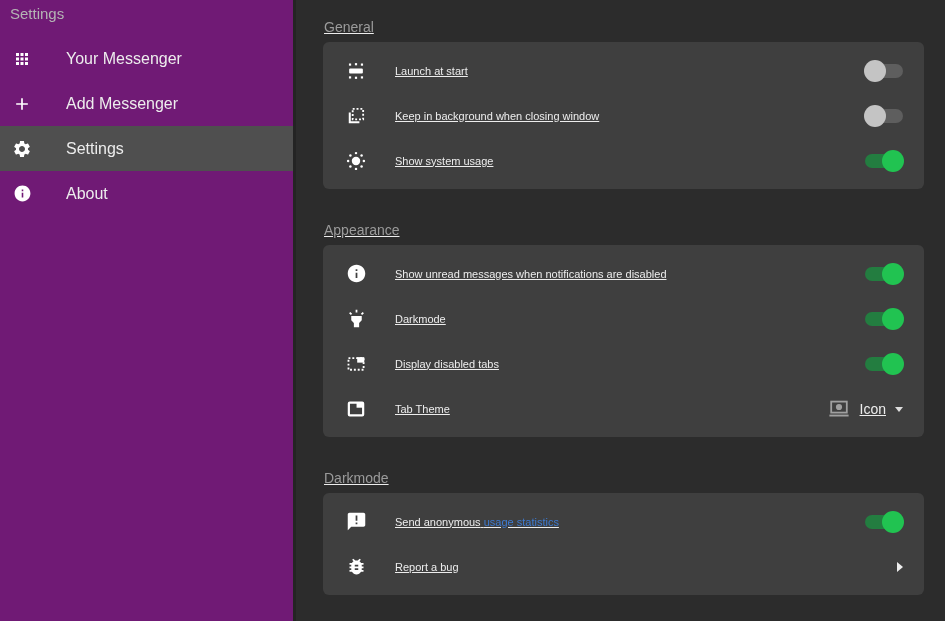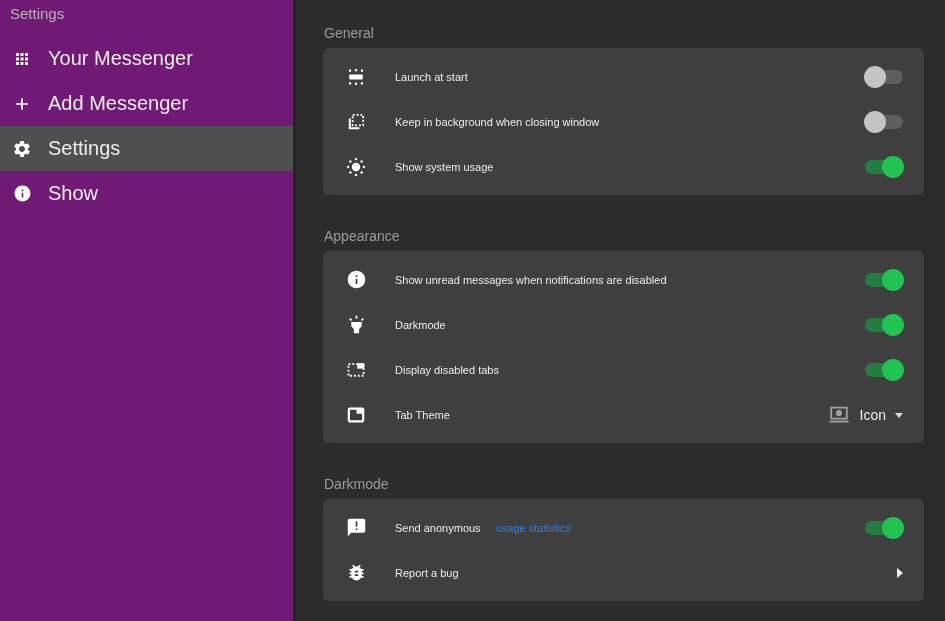--- a/index.html
+++ b/index.html
@@ -26,45 +26,45 @@
   .sb-item {
     height:45px; display:flex; align-items:center;
     cursor:pointer;
   }
   .sb-item.selected { background:#4f4f4f; }
   .sb-icon {
     width:20px; height:20px; margin-left:12px;
     display:flex; align-items:center; justify-content:center;
     color:#ffffff; flex:none;
   }
-  .sb-label { margin-left:16px; font-size:20px; color:#ededed; }
-
-  
-  .main { flex:1; padding:25px 21px 0 27px; }
+  .sb-label { margin-left:34px; font-size:16px; color:#ededed; }
+
+  
+  .main { flex:1; padding:19px 21px 0 27px;text-decoration:underline; }
   .section { margin-bottom:33px; }
   .section-header {
     font-size:14px; font-weight:400; color:#9b9b9b;
     margin:0 0 7px 1px;
   }
   .card {
     background:#3f3f3f; border-radius:6px;
     padding:6px 0;
   }
   .row {
     height:45px; display:flex; align-items:center;
     padding:0 21px 0 22px;
   }
   .row.clickable { cursor:pointer; }
   .ricon {
     width:22px; height:22px; margin-right:28px; flex:none;
     display:flex; align-items:center; justify-content:center;
     color:#ffffff;
   }
   .rlabel { font-size:11px; color:#ededed; flex:1; white-space:nowrap; }
-  .rlabel a.stats-link { color:#3e7bd2; text-decoration:none; cursor:pointer;margin-left:12px; }
+  .rlabel a.stats-link { color:#3e7bd2; text-decoration:none; cursor:pointer; }
 
   
   .toggle {
     width:38px; height:14px; border-radius:7px;
     position:relative; flex:none; cursor:pointer;
     background:#5e5e5e;
   }
   .toggle .knob {
     position:absolute; top:-4px; left:-1px;
     width:22px; height:22px; border-radius:50%;
@@ -130,21 +130,21 @@
       </span>
       <span class="sb-label">Settings</span>
     </div>
 
     <div class="sb-item">
       <span class="sb-icon">
         <svg viewBox="0 0 24 24" width="19" height="19">
             <path fill="currentColor" d="M12 2C6.48 2 2 6.48 2 12s4.48 10 10 10 10-4.48 10-10S17.52 2 12 2zm1 15h-2v-6h2v6zm0-8h-2V7h2v2z"></path>
           </svg>
       </span>
-      <span class="sb-label">Show</span>
+      <span class="sb-label">About</span>
     </div>
 
   </nav>
 </aside>
 
 <main class="main">
 
   <section class="section">
     <h2 class="section-header">General</h2>
     <div class="card">

